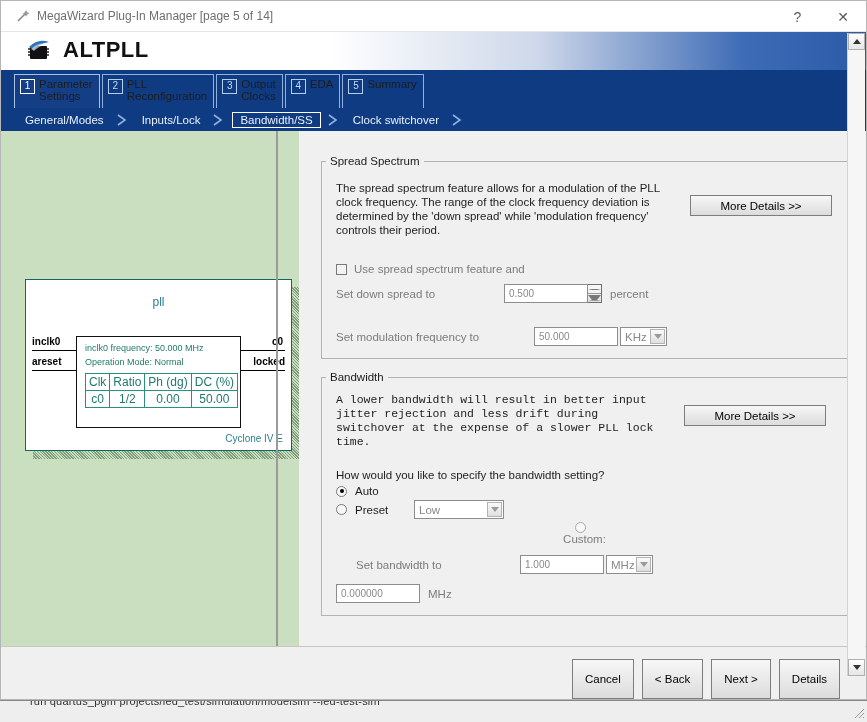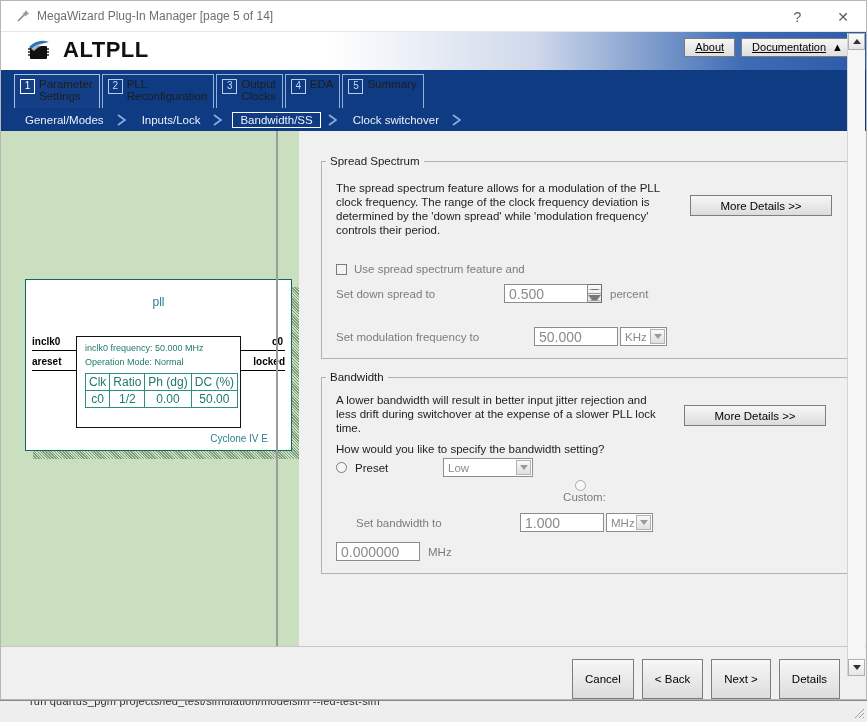--- a/index.html
+++ b/index.html
@@ -276,21 +276,21 @@
     padding: 1px 3px;
     text-align:center;
     white-space:nowrap;
   }
   .pinlabel {
     position:absolute; font-size:10px; color:#000; font-weight:bold;
     font-family:"Liberation Sans", sans-serif;
   }
   .pinline { position:absolute; height:1px; background:#000; }
   #diagram .devname {
-    position:absolute; right: 23px; bottom: 6px;
+    position:absolute; right: 8px; bottom: 6px;
     color:#2c7f8f; font-size:10px;
   }
   
   #splitter {
     position:absolute; left: 275px; top:0; bottom: 0; width: 2px;
     background:#9b9b9b;
   }
 
   
   #settings {
@@ -335,21 +335,21 @@
   }
 
   .row { display:flex; align-items:center; }
   .lbl { font-size: 11.5px; color:#1d1d1d; }
   .lbl.dim { color:#7c7c7c; }
 
   input.txt {
     border: 1px solid #6f6f6f;
     background: #ffffff;
     height: 19px;
-    font-size: 14px;
+    font-size: 10px;
     font-family:"Liberation Sans", sans-serif;
     padding: 0 4px;
     box-sizing:border-box;
     color:#111;
   }
   input.txt.dim { color:#8a8a8a; border-color:#8d8d8d; }
 
   .spin {
     width: 14px; height: 19px;
     border: 1px solid #6f6f6f; border-left:none;
@@ -489,29 +489,20 @@
           <line x1="3" y1="18" x2="6" y2="18"></line>
             <line x1="21" y1="12" x2="24" y2="12"></line>
           <line x1="21" y1="15" x2="24" y2="15"></line>
             <line x1="21" y1="18" x2="24" y2="18"></line>
         </g>
         <path d="M4 10 Q13 1 24 5 Q15 6 9 13 Z" fill="#2f73b8"></path>
         <path d="M6 12 Q14 5 22 7 Q14 9 9 14 Z" fill="#ffffff" opacity="0.55"></path>
       </svg>
     </div>
     <div class="brand">ALTPLL</div>
-    <div class="hdr-btns">
-      <div class="hdr-btn">
-          <u>About</u>
-        </div>
-      <div class="hdr-btn">
-        <u>Documentation</u>
-        <span class="carat">▲</span>
-      </div>
-    </div>
   </div>
 
   <div id="tabstrip">
     <div class="wtab active">
       <span class="num">1</span>
       <span class="lbl">Parameter
 Settings</span>
     </div>
     <div class="wtab">
       <span class="num">2</span>
@@ -644,32 +635,38 @@
                 </span>
             </span>
           </div>
         </div>
       </fieldset>
 
       <fieldset class="grp" style="margin-top:12px;">
         <legend>Bandwidth</legend>
         <div class="grp-body" style="padding-top:10px;">
           <div style="display:flex; align-items:flex-start;">
-            <div class="desc" style="max-width:330px;">A lower bandwidth will result in better input jitter rejection and less drift during switchover at the expense of a slower PLL lock time.</div>
+            <div class="desc" style="max-width:330px;font-family:Liberation Mono, monospace;">A lower bandwidth will result in better input jitter rejection and less drift during switchover at the expense of a slower PLL lock time.</div>
             <div style="margin-left:18px; margin-top:12px;">
               <div class="btn" style="width:142px;">More Details &gt;&gt;</div>
             </div>
           </div>
 
-          <div class="lbl" style="margin-top:8px;">How would you like to specify the bandwidth setting?</div>
-
+          <div class="lbl" style="margin-top:20px;">How would you like to specify the bandwidth setting?</div>
+
+          <div class="row" style="margin-top:4px;">
+            <span class="rb on">
+                <span class="dot"></span>
+              </span>
+            <span class="lbl">Auto</span>
+          </div>
 
           <div class="row" style="margin-top:3px;">
             <span class="rb"></span>
-            <span class="lbl" style="width:88px;">Preset</span>
+            <span class="lbl" style="width:59px;">Preset</span>
             <span class="ddl" style="width:90px;">
               <span>Low</span>
               <span class="arrowbox">
                   <div class="tri tri-down" style="border-top-color:#9a9a9a;"></div>
                 </span>
             </span>
           </div>
 
           <div class="row" style="margin-top:3px;flex-direction:column;">
             <span class="rb dim"></span>

